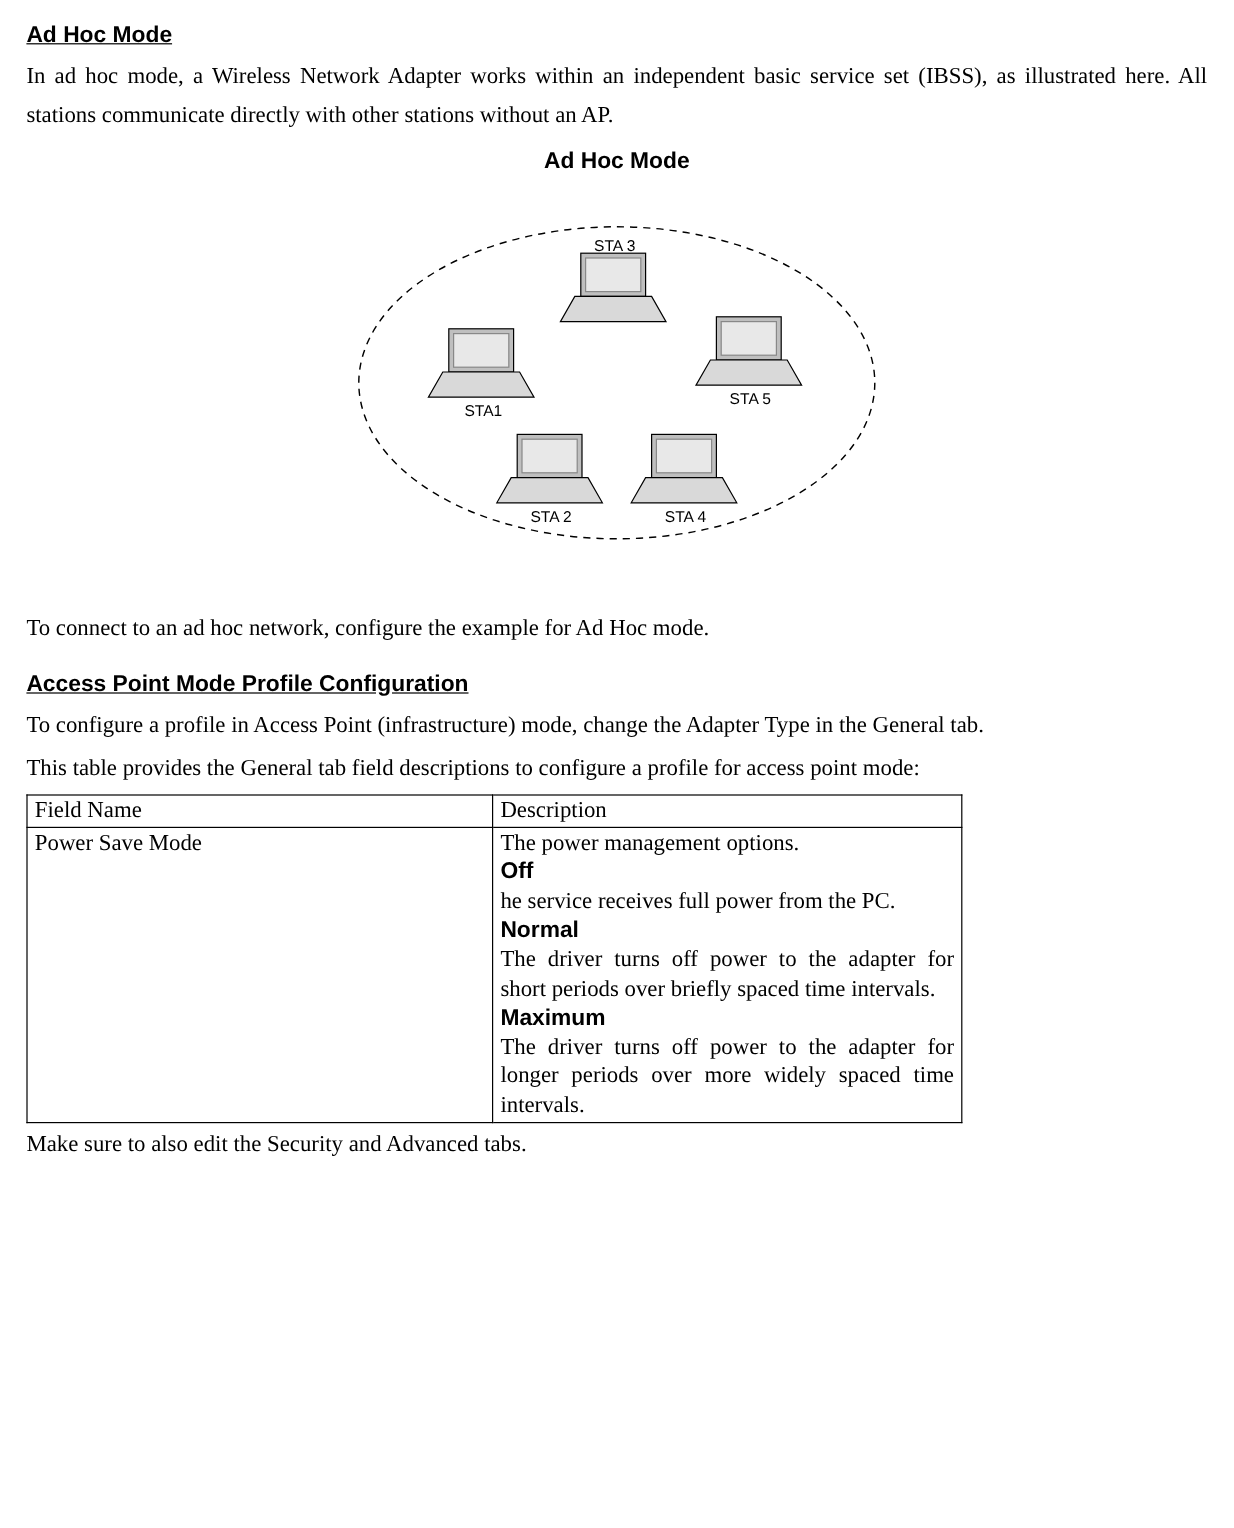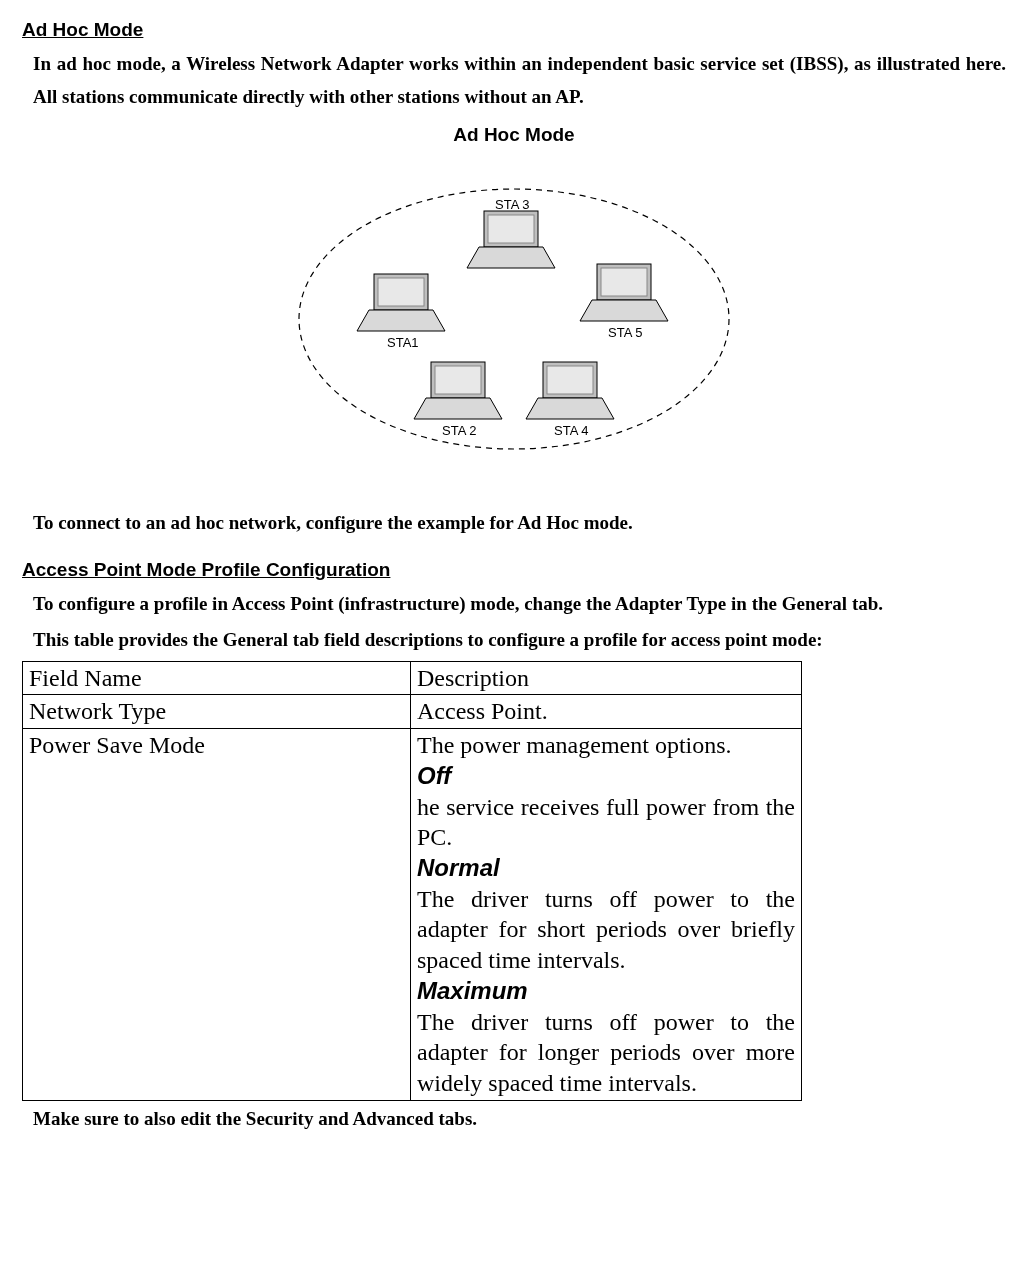--- a/index.html
+++ b/index.html
@@ -15,22 +15,21 @@
   }
   .heading {
     font-family: Arial, Helvetica, sans-serif;
     font-weight: bold;
     text-decoration: underline;
     font-size: 19px;
     margin: 0 0 2px 0;
   }
   .para {
     text-align: justify;
-    margin: 0 0 4px 11px;
-    font-weight: bold;
+    margin: 0 0 4px 0;
   }
   .center-bold {
     font-family: Arial, Helvetica, sans-serif;
     text-align: center;
     font-weight: bold;
     margin: 6px 0 18px 0;
   }
   .diagram-wrap {
     width: 100%;
     text-align: center;
@@ -43,29 +42,28 @@
   }
   table.fields {
     border-collapse: collapse;
     margin: 2px 0 2px 0;
     width: 780px;
   }
   table.fields td {
     border: 1px solid #000;
     padding: 1px 6px;
     vertical-align: top;
-    font-size: 24px;
+    font-size: 19px;
     line-height: 1.28;
     text-align: justify;
   }
   table.fields td.col1 { width: 375px; }
   table.fields td.col2 {}
   .pw-label {
     font-family: Arial, Helvetica, sans-serif;
-    font-style: italic;
     font-weight: bold;
     display: block;
   }
   .sta-label {
     font-family: Arial, Helvetica, sans-serif;
     font-size: 13px;
     fill: #000;
   }
 </style>
 </head>
@@ -128,24 +126,20 @@
 <p class="para">To configure a profile in Access Point (infrastructure) mode, change the Adapter Type in the General tab.</p>
 <p class="para">This table provides the General tab field descriptions to configure a profile for access point mode:</p>
 
 <table class="fields">
   <tbody>
       <tr>
     <td class="col1">Field Name</td>
     <td class="col2">Description</td>
   </tr>
   <tr>
-    <td class="col1">Network Type</td>
-    <td class="col2">Access Point.</td>
-  </tr>
-  <tr>
     <td class="col1">Power Save Mode</td>
     <td class="col2">
       <span>The power management options.</span>
       <span class="pw-label">Off</span>
       <span>he service receives full power from the PC.</span>
       <span class="pw-label">Normal</span>
       <span>The driver turns off power to the adapter for short periods over briefly spaced time intervals.</span>
       <span class="pw-label">Maximum</span>
       <span>The driver turns off power to the adapter for longer periods over more widely spaced time intervals.</span>
     </td>

